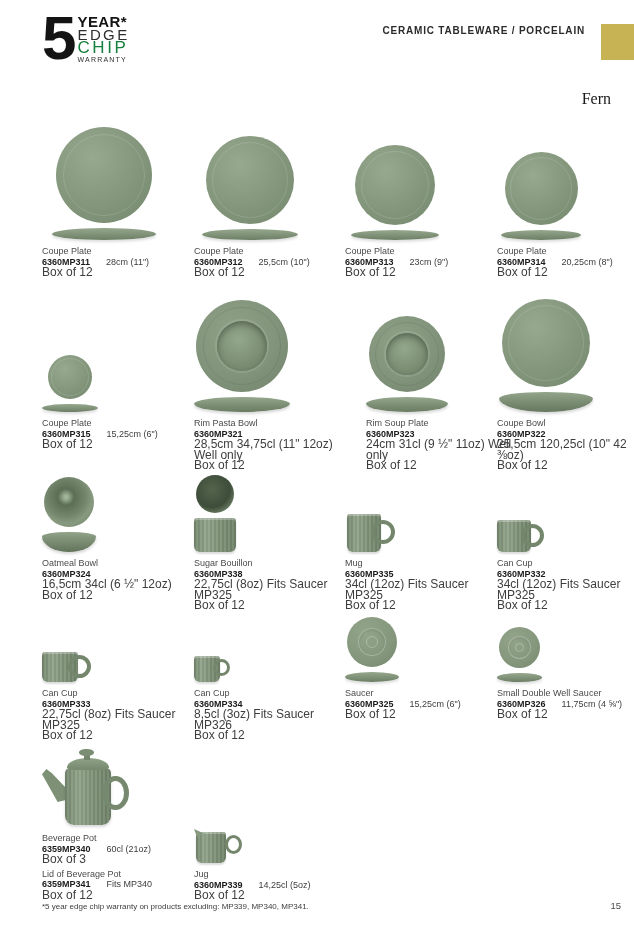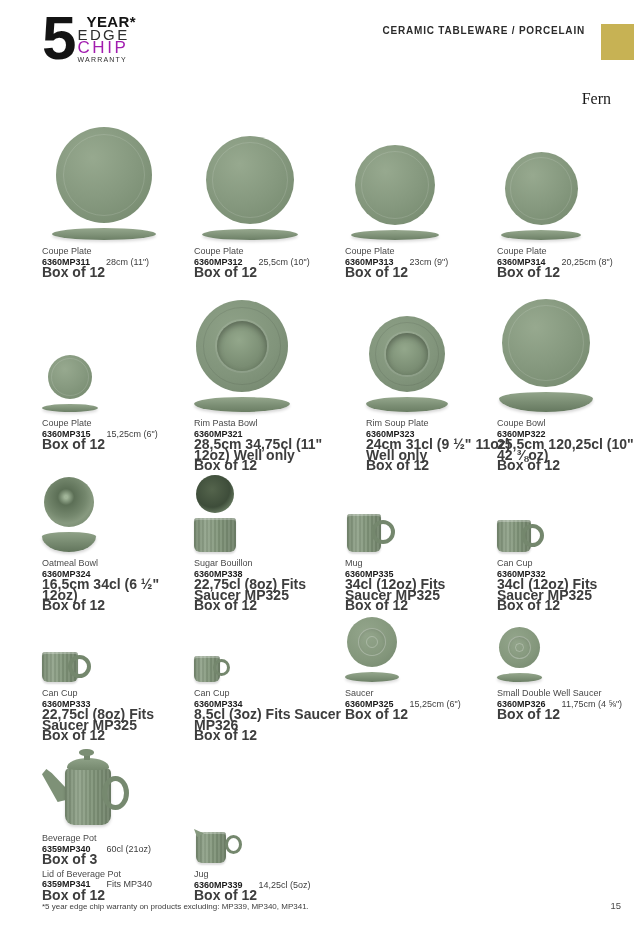--- a/index.html
+++ b/index.html
@@ -5,39 +5,39 @@
   html,body { margin:0; padding:0; }
   body {
     width:634px; height:932px; position:relative; overflow:hidden;
     background:#ffffff; color:#1c1c1c;
     font-family:"Liberation Sans", sans-serif;
   }
   
   .logo { position:absolute; left:42px; top:13px; display:flex; align-items:flex-start; }
   .big5 { font-size:62px; line-height:50px; font-weight:800; letter-spacing:-3px; color:#141414; }
   .logo-stack { margin-left:4px; padding-top:2px; }
-  .w1 { font-size:15px; line-height:13px; font-weight:800; letter-spacing:.4px; color:#141414;margin-left:9px; }
+  .w1 { font-size:15px; line-height:13px; font-weight:800; letter-spacing:.4px; color:#141414; }
   .w2 { font-size:15px; line-height:13px; font-weight:400; letter-spacing:2.4px; color:#2e2e2e; }
-  .w3 { font-size:17px; line-height:14px; font-weight:400; letter-spacing:2.6px; color:#a21caf; }
+  .w3 { font-size:17px; line-height:14px; font-weight:400; letter-spacing:2.6px; color:#15803d; }
   .w4 { font-size:7px;  line-height:9px;  font-weight:400; letter-spacing:1.2px; color:#2e2e2e; }
   .hdr-right { position:absolute; right:49px; top:25px; text-align:right; }
   .cat-line { font-size:10px; letter-spacing:.8px; font-weight:700; color:#2b2b2b; }
   .collection { font-family:"Liberation Serif", serif; font-size:19px; margin-top:9px; color:#191919; }
   .colorway { position:absolute; right:23px; top:90px; font-family:"Liberation Serif", serif; font-size:16px; color:#191919; }
   .swatch { position:absolute; right:0; top:24px; width:33px; height:36px; background:#c7b254; }
 
   
   .card { position:absolute; width:148px; }
   .img-area { position:relative; }
   .photo { position:absolute; bottom:2px; display:flex; flex-direction:column; align-items:center; gap:5px; }
   .pname { font-size:9px; line-height:10.5px; color:#4a4a4a; margin-top:4px; }
   .pline { font-size:9px; line-height:10.5px; color:#3d3d3d; }
   .pcode { font-weight:bold; color:#1b1b1b; }
   .psize { margin-left:16px; }
-  .psize-block, .pbox { font-size:14px; line-height:10.5px; color:#3d3d3d;font-weight:bold; }
+  .psize-block, .pbox { font-size:12px; line-height:10.5px; color:#3d3d3d; }
 
   
   .plate-top { border-radius:50%; position:relative;
     background:radial-gradient(circle at 38% 32%, #97a98f 0%, #86997f 48%, #788c71 85%, #6d8067 100%); }
   .plate-top::after { content:""; position:absolute; inset:7%; border-radius:50%;
     border:1px solid rgba(255,255,255,.13); }
   .plate-side { border-radius:50%;
     background:linear-gradient(180deg,#95a78d 0%, #7f9278 55%, #6c7f66 100%);
     box-shadow:0 2px 3px rgba(0,0,0,.14); }
   .rim-top { border-radius:50%; position:relative;

